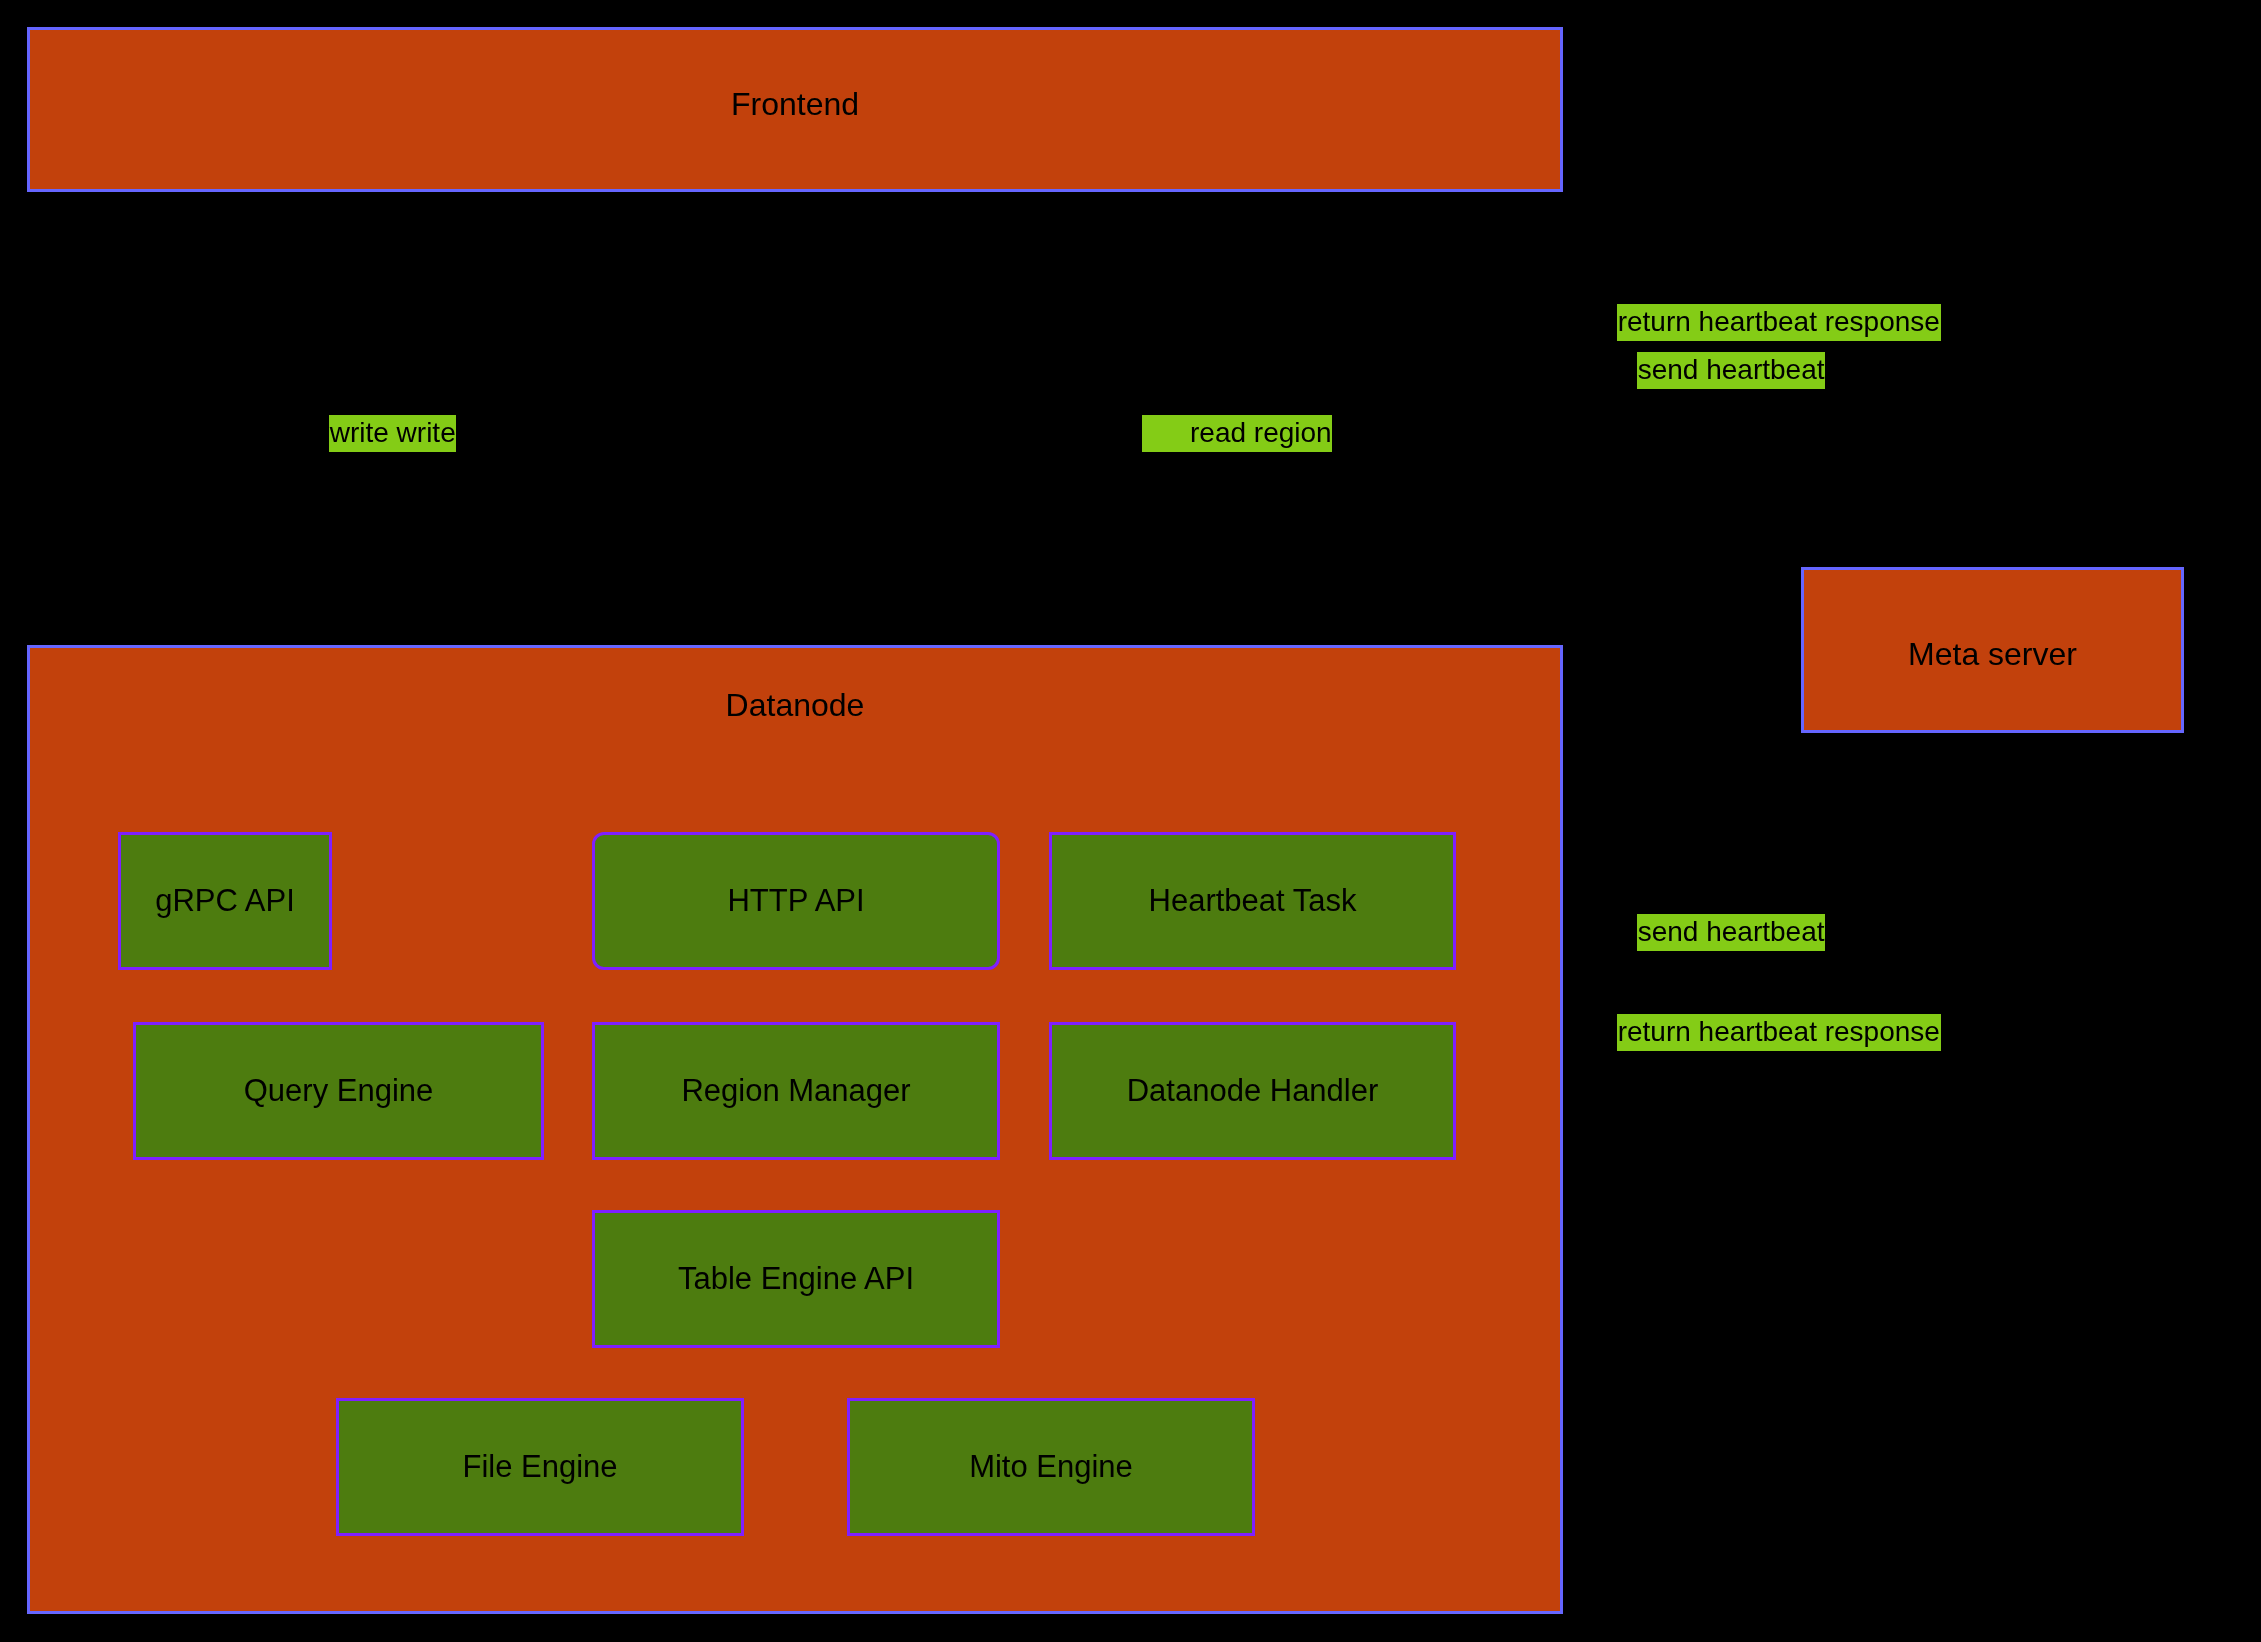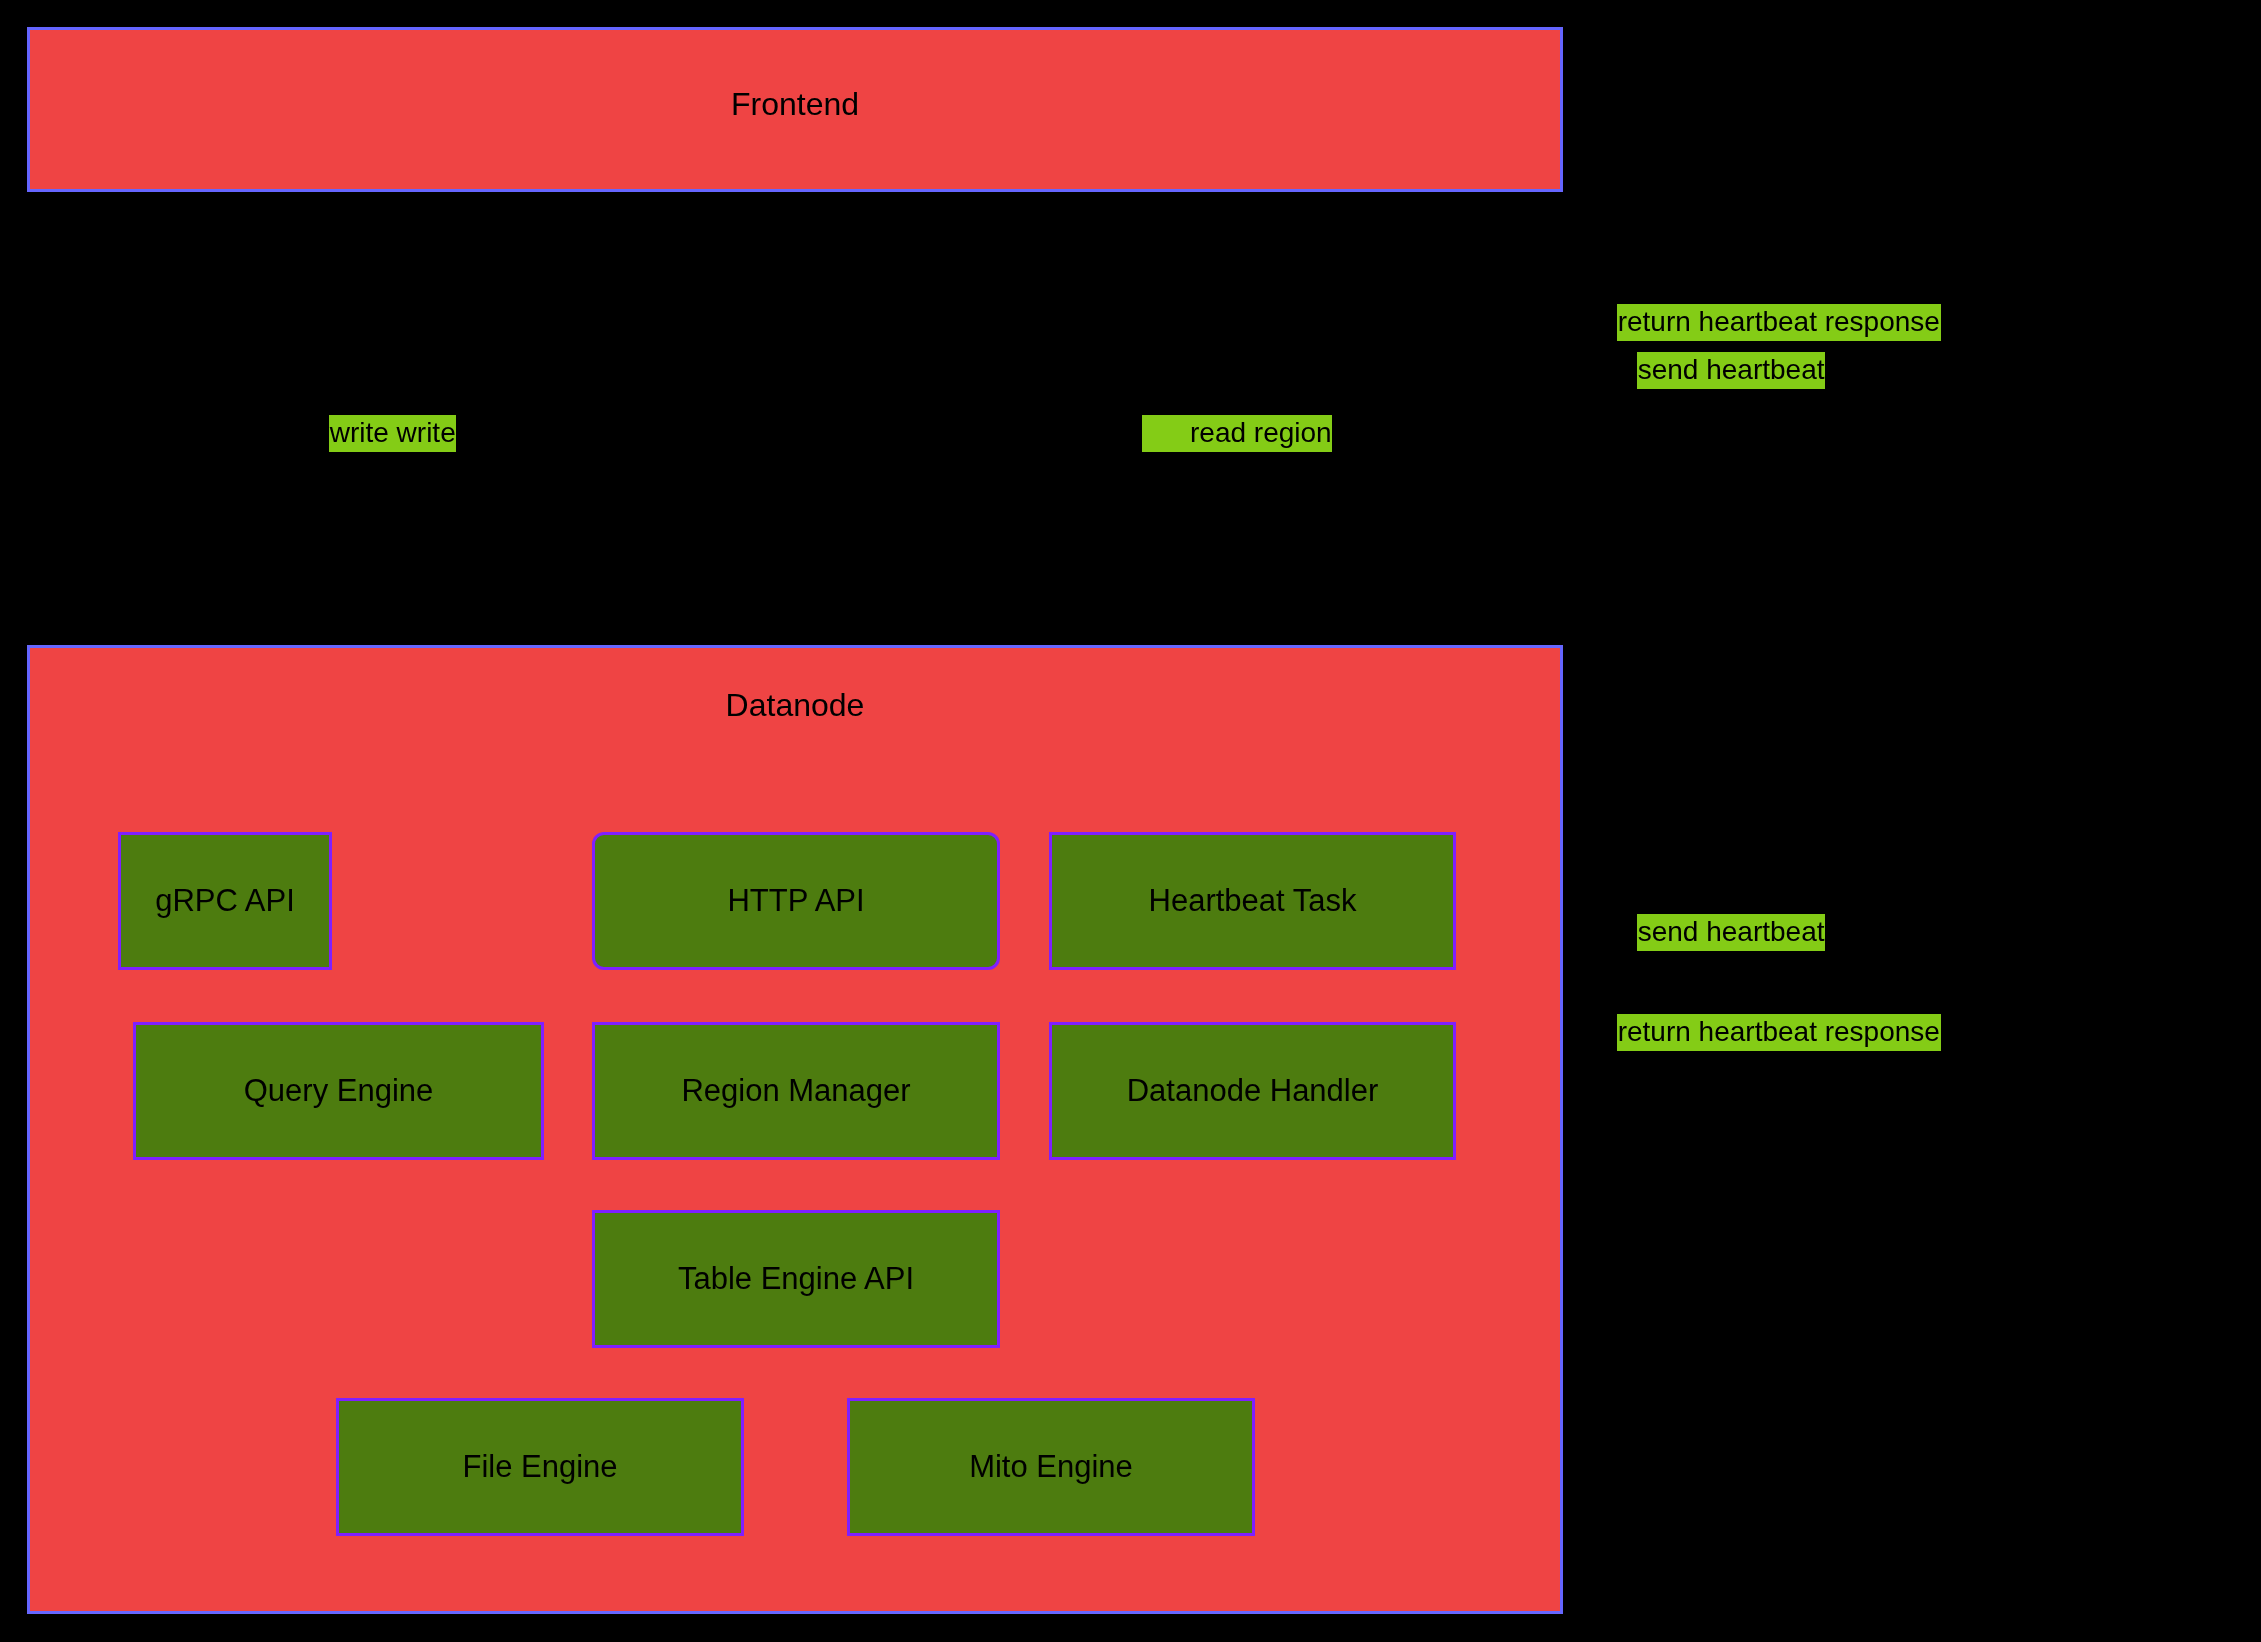--- a/index.html
+++ b/index.html
@@ -11,21 +11,21 @@
     position: relative;
     width: 2261px;
     height: 1643px;
     background: #000000;
     font-family: "Liberation Sans", sans-serif;
     overflow: hidden;
   }
   
   .outer-box {
     position: absolute;
-    background: #ef4444;
+    background: #c2410c;
     border: 3.4px solid #6666ff;
     box-sizing: border-box;
   }
   .outer-title {
     position: absolute;
     left: 0;
     width: 100%;
     text-align: center;
     color: #000000;
     font-size: 32px;
@@ -94,20 +94,23 @@
   </svg>
 
   <div class="outer-box" id="box-frontend" style="left: 27px; top: 27px; width: 1536px; height: 165px;">
     <div class="outer-title" id="title-frontend" style="top: 57px;">Frontend</div>
   </div>
 
   <div class="outer-box" id="box-datanode" style="left: 27px; top: 645px; width: 1536px; height: 969px;">
     <div class="outer-title" id="title-datanode" style="top: 40px;">Datanode</div>
   </div>
 
+  <div class="outer-box" id="box-meta" style="left: 1801px; top: 567px; width: 383px; height: 166px;">
+    <div class="outer-title" id="title-meta" style="top: 67px;">Meta server</div>
+  </div>
 
   <div id="components-layer">
       <div class="inner-box" style="left: 118px; top: 832px; width: 214px; height: 138px;">
         <span>gRPC API</span>
       </div>
       <div class="inner-box" style="left: 592px; top: 832px; width: 408px; height: 138px; border-radius: 12px;">
         <span>HTTP API</span>
       </div>
       <div class="inner-box" style="left: 1049px; top: 832px; width: 407px; height: 138px;">
         <span>Heartbeat Task</span>

